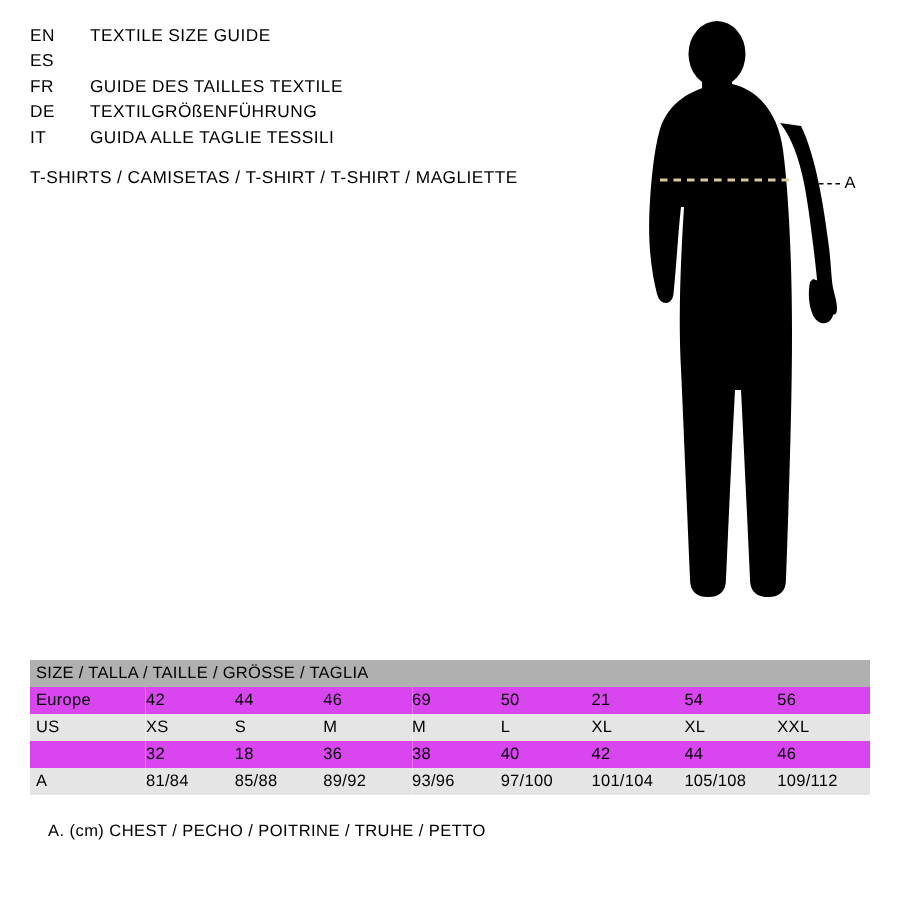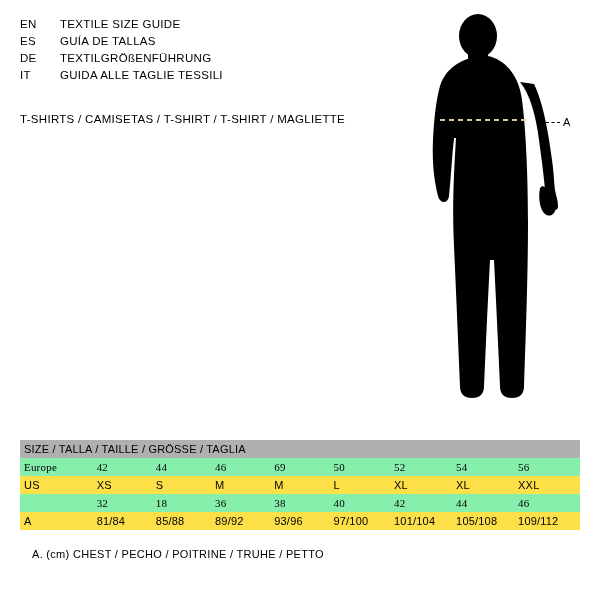--- a/index.html
+++ b/index.html
@@ -109,25 +109,24 @@
     font-weight: normal;
   }
   table.size-table th.head-cell {
     background: #b0b0b0;
     font-weight: normal;
   }
   .row-head {
     background: #ef4444;
   }
   .row-light {
-    background: #86efac;
-    font-family: Liberation Serif, serif;
+    background: #d946ef;
   }
   .row-mid {
-    background: #fde047;
+    background: #e5e5e5;
   }
   .col-label {
     width: 84px;
     padding-left: 4px !important;
   }
   .col-v {
     width: 68px;
   }
   td.col-label, th.col-label {
     padding-left: 4px;
@@ -146,21 +145,24 @@
 
 <div class="page">
 
   <div class="lang-block">
     <div class="lang-row">
       <span class="lang-code">EN</span>
       <span class="lang-text">TEXTILE SIZE GUIDE</span>
     </div>
     <div class="lang-row">
       <span class="lang-code">ES</span>
-      <span class="lang-text">GUÍA DE TALLAS</span>
+    </div>
+    <div class="lang-row">
+      <span class="lang-code">FR</span>
+      <span class="lang-text">GUIDE DES TAILLES TEXTILE</span>
     </div>
     <div class="lang-row">
       <span class="lang-code">DE</span>
       <span class="lang-text">TEXTILGRÖßENFÜHRUNG</span>
     </div>
     <div class="lang-row">
       <span class="lang-code">IT</span>
       <span class="lang-text">GUIDA ALLE TAGLIE TESSILI</span>
     </div>
   </div>
@@ -223,21 +225,21 @@
       </tr>
     </thead>
     <tbody>
       <tr class="row-light">
         <td class="col-label">Europe</td>
         <td class="col-v">42</td>
         <td class="col-v">44</td>
         <td class="col-v">46</td>
         <td class="col-v">69</td>
         <td class="col-v">50</td>
-        <td class="col-v">52</td>
+        <td class="col-v">21</td>
         <td class="col-v">54</td>
         <td class="col-v">56</td>
       </tr>
       <tr class="row-mid">
         <td class="col-label">US</td>
         <td class="col-v">XS</td>
         <td class="col-v">S</td>
         <td class="col-v">M</td>
         <td class="col-v">M</td>
         <td class="col-v">L</td>

